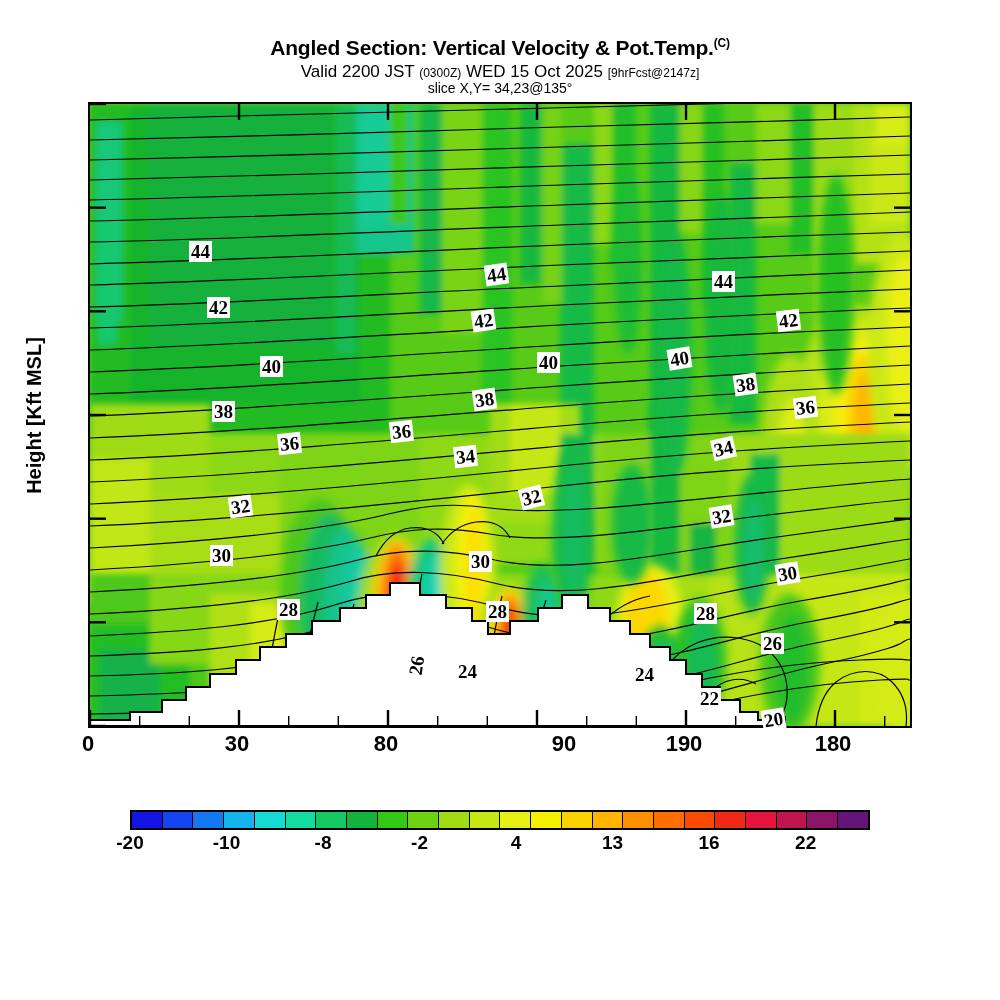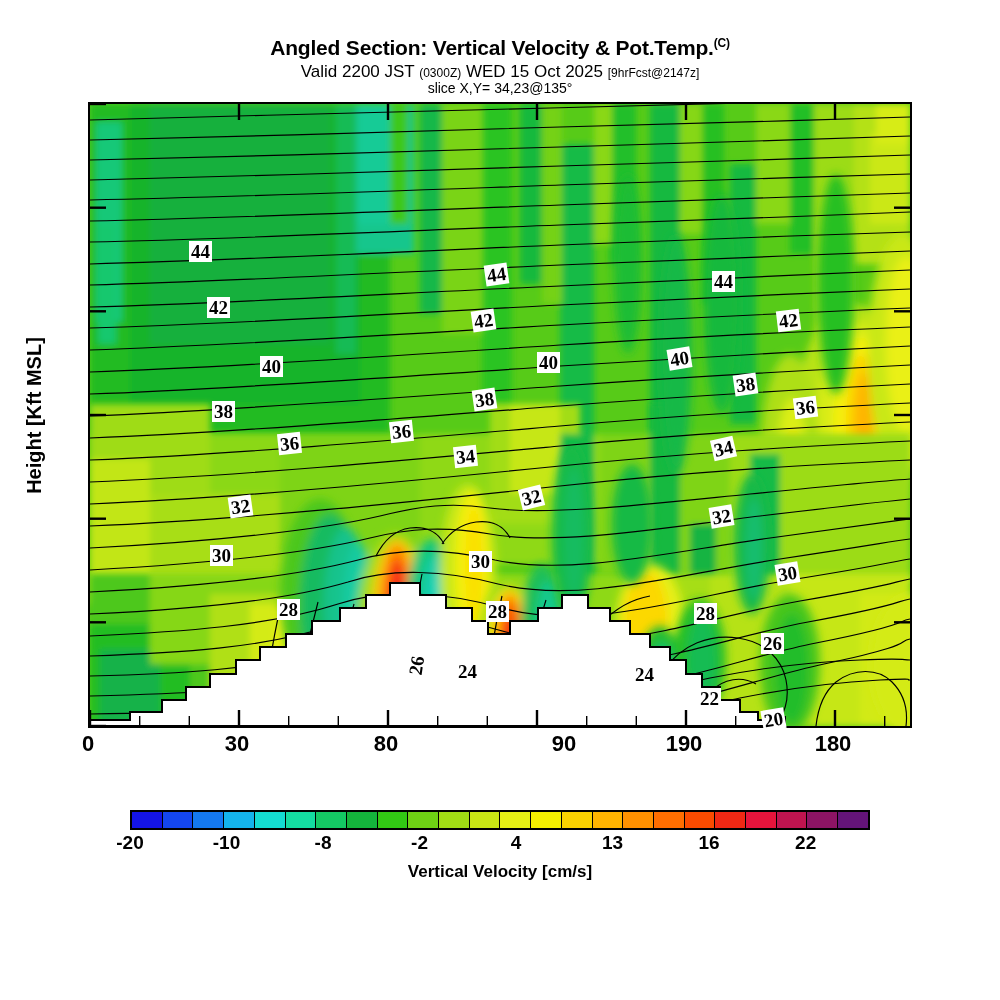--- a/index.html
+++ b/index.html
@@ -432,15 +432,14 @@
   <div id="cbticks">
       <div class="cbtick" style="left: 90px;">-20</div>
       <div class="cbtick" style="left: 186.522px;">-10</div>
       <div class="cbtick" style="left: 283.043px;">-8</div>
       <div class="cbtick" style="left: 379.565px;">-2</div>
       <div class="cbtick" style="left: 476.087px;">4</div>
       <div class="cbtick" style="left: 572.609px;">13</div>
       <div class="cbtick" style="left: 669.13px;">16</div>
       <div class="cbtick" style="left: 765.652px;">22</div>
     </div>
-  <div id="cblabel">Vertical Velocity [cm/s]</div>
 
 </div>
 
 </body></html>

